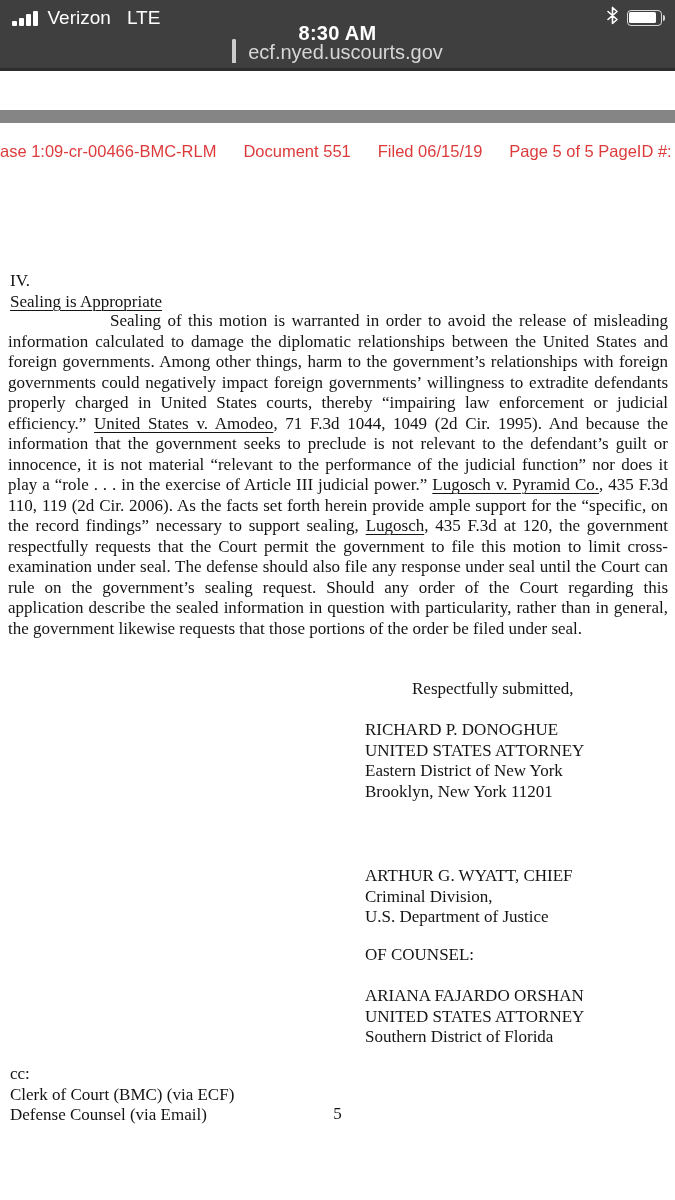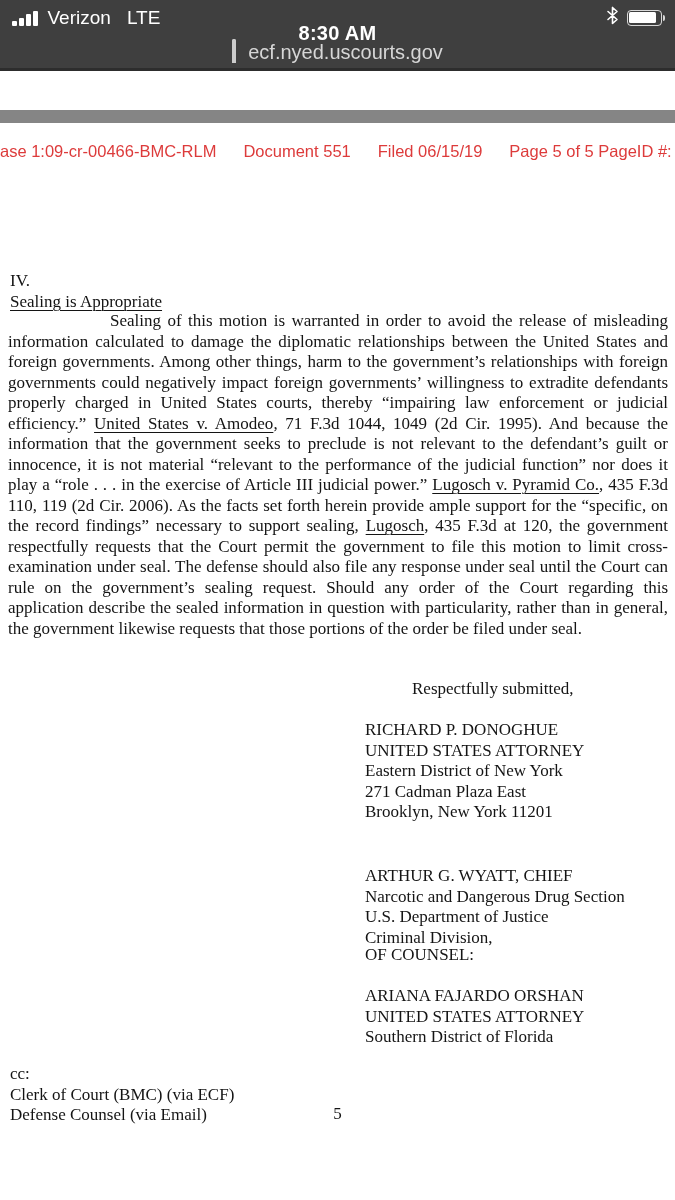--- a/index.html
+++ b/index.html
@@ -142,28 +142,26 @@
     <span class="u">Sealing is Appropriate</span>
   </div>
 
   <div class="main-paragraph doc-text"><span>Sealing of this motion is warranted in order to avoid the release of misleading information calculated to damage the diplomatic relationships between the United States and foreign governments.  Among other things, harm to the government’s relationships with foreign governments could negatively impact foreign governments’ willingness to extradite defendants properly charged in United States courts, thereby “impairing law enforcement or judicial efficiency.”  </span><span class="u">United States v. Amodeo</span><span>, 71 F.3d 1044, 1049 (2d Cir. 1995).  And because the information that the government seeks to preclude is not relevant to the defendant’s guilt or innocence, it is not material “relevant to the performance of the judicial function” nor does it play a “role . . . in the exercise of Article III judicial power.”  </span><span class="u">Lugosch v. Pyramid Co.</span><span>, 435 F.3d 110, 119 (2d Cir. 2006).  As the facts set forth herein provide ample support for the “specific, on the record findings” necessary to support sealing, </span><span class="u">Lugosch</span><span>, 435 F.3d at 120, the government respectfully requests that the Court permit the government to file this motion to limit cross-examination under seal.  The defense should also file any response under seal until the Court can rule on the government’s sealing request.  Should any order of the Court regarding this application describe the sealed information in question with particularity, rather than in general, the government likewise requests that those portions of the order be filed under seal.</span></div>
 
   <div class="sig-closing doc-text">Respectfully submitted,</div>
   <div class="sig-block-1 doc-text">
       <div>RICHARD P. DONOGHUE</div>
       <div>UNITED STATES ATTORNEY</div>
       <div>Eastern District of New York</div>
-      <div>271 Cadman Plaza East</div>
       <div>Brooklyn, New York 11201</div>
     </div>
   <div class="sig-block-2 doc-text">
       <div>ARTHUR G. WYATT, CHIEF</div>
-      <div>Narcotic and Dangerous Drug Section</div>
+      <div>Criminal Division,</div>
       <div>U.S. Department of Justice</div>
-      <div>Criminal Division,</div>
     </div>
   <div class="sig-counsel doc-text">OF COUNSEL:</div>
   <div class="sig-block-3 doc-text">
       <div>ARIANA FAJARDO ORSHAN</div>
       <div>UNITED STATES ATTORNEY</div>
       <div>Southern District of Florida</div>
     </div>
 
   <div class="cc-block doc-text">
     <span class="cc-label">cc:</span>

